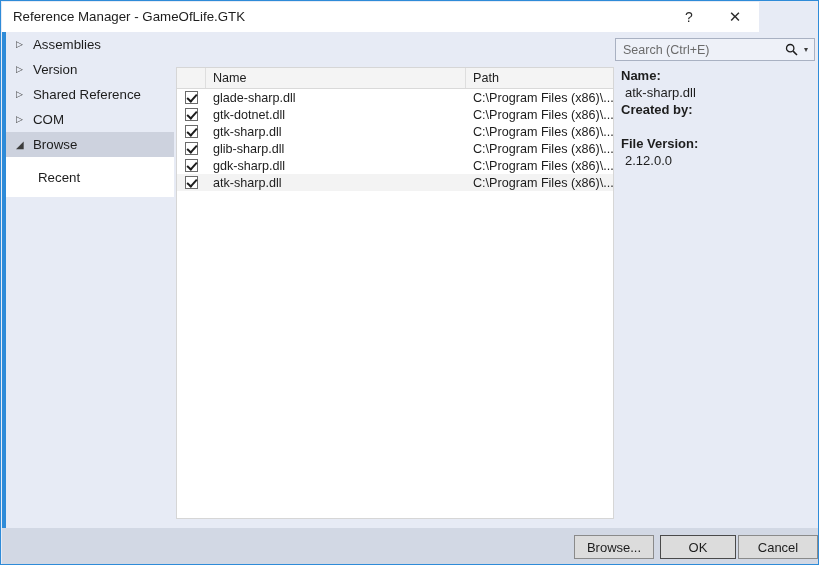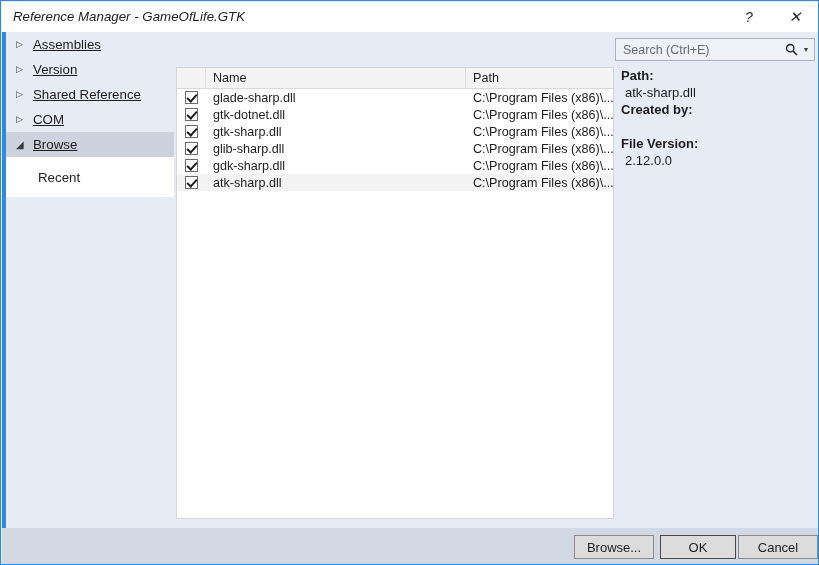--- a/index.html
+++ b/index.html
@@ -20,24 +20,23 @@
     box-sizing: border-box;
     border: 1px solid #2e8bd8;
     background: #e7ebf5;
     overflow: hidden;
   }
 
   
   .titlebar {
     position: absolute;
     left: 1px; top: 1px;
-    width: 817px; height: 30px;
+    width: 757px; height: 30px;
     background: #ffffff;
     box-sizing: border-box;
-    font-style: italic;
   }
   .titlebar .title-text {
     position: absolute;
     left: 11px; top: 7px;
     font-size: 13.3px;
     color: #1d1d1d;
     white-space: nowrap;
     line-height: 16px;
   }
   .caption-btn {
@@ -87,21 +86,21 @@
   .side-arrow {
     width: 17px;
     display: inline-block;
     font-size: 9px;
     color: #3c3c3c;
     line-height: 1;
     flex: 0 0 17px;
   }
   .side-arrow.collapsed::before { content: "\25B7"; }
   .side-arrow.expanded::before  { content: "\25E2"; font-size: 10px; }
-  .side-label { line-height: 16px; text-decoration: underline; }
+  .side-label { line-height: 16px; }
 
   .side-children {
     background: #ffffff;
     padding-top: 9px;
     padding-bottom: 9px;
   }
   .side-child {
     height: 22px;
     display: flex;
     align-items: center;
@@ -395,21 +394,21 @@
         </div>
         <div class="cell name">atk-sharp.dll</div>
         <div class="cell path">C:\Program Files (x86)\...</div>
       </div>
 
     </div>
   </div>
 
   <div class="detail-pane">
     <div class="detail-group">
-      <div class="detail-label">Path:</div>
+      <div class="detail-label">Name:</div>
       <div class="detail-value">atk-sharp.dll</div>
     </div>
     <div class="detail-group">
       <div class="detail-label">Created by:</div>
       <div class="detail-value"></div>
     </div>
     <div class="detail-group">
       <div class="detail-label">File Version:</div>
       <div class="detail-value">2.12.0.0</div>
     </div>

